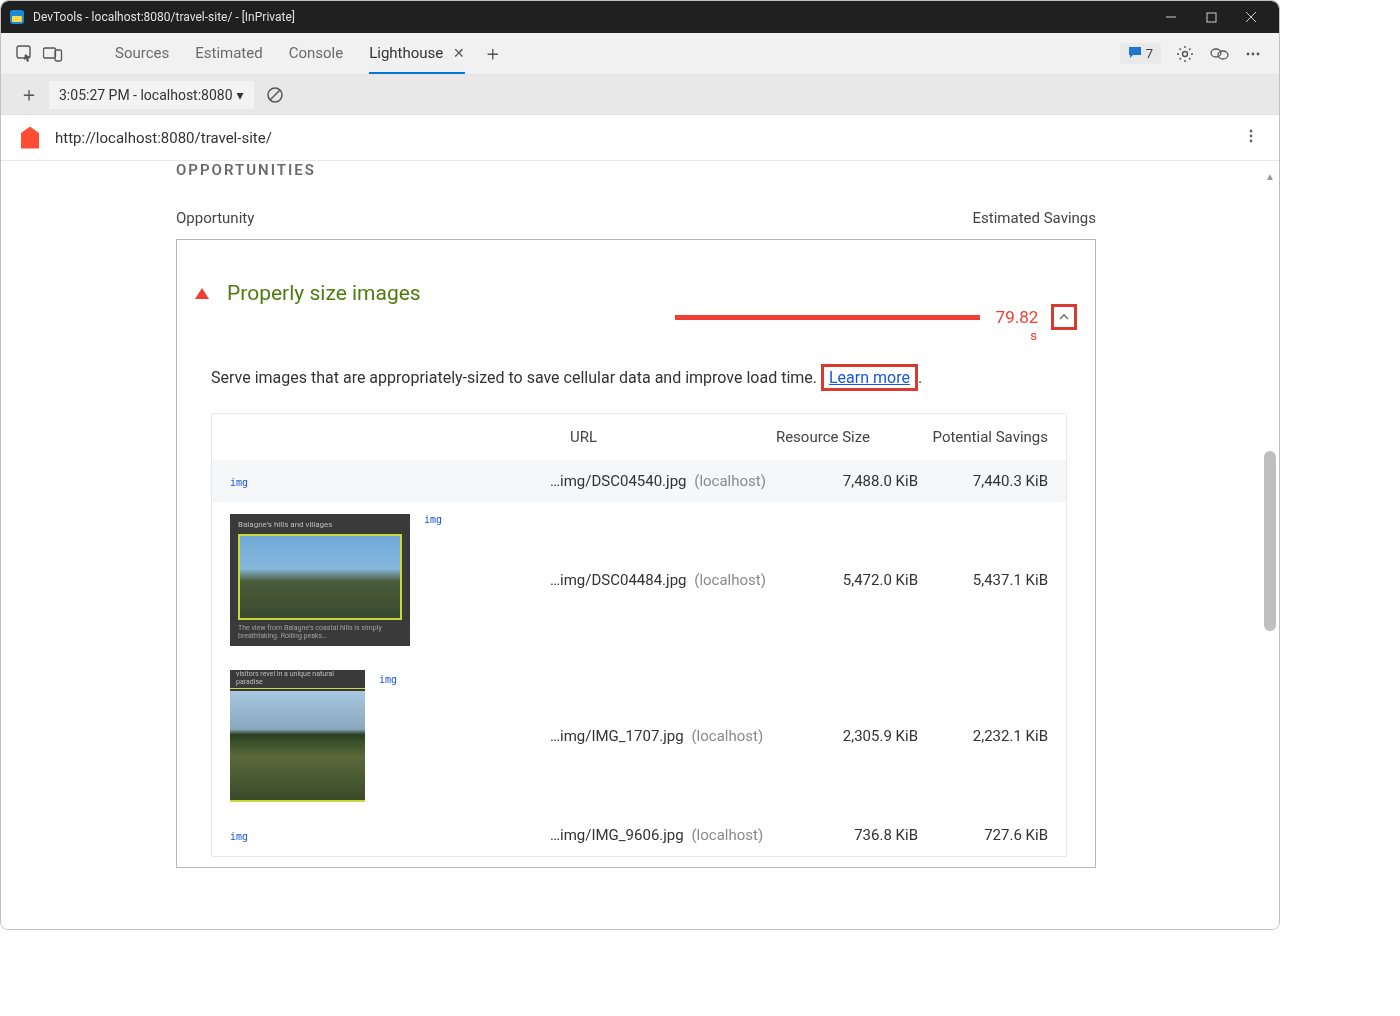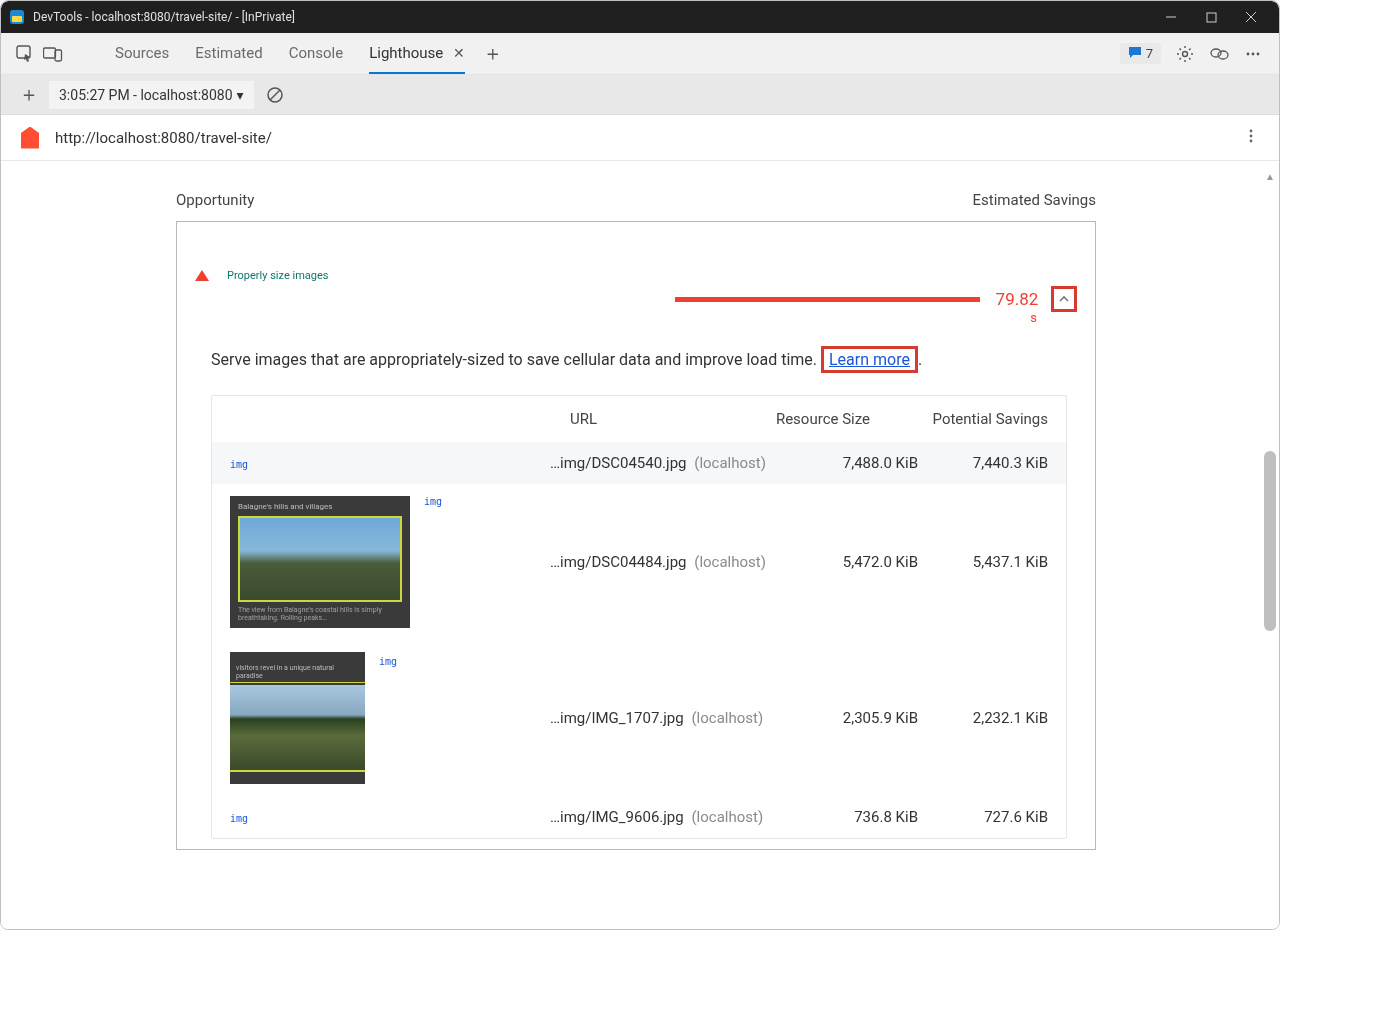--- a/index.html
+++ b/index.html
@@ -117,21 +117,21 @@
   padding: 16px 18px;
   cursor: pointer;
 }
 .triangle {
   width: 0; height: 0;
   border-left: 7px solid transparent;
   border-right: 7px solid transparent;
   border-bottom: 11px solid #ef3f33;
   margin-right: 18px;
 }
-.audit-title { font-size: 11px; color: #0f766e; }
+.audit-title { font-size: 21px; color: #4d7c0f; }
 .savings-bar {
   flex:1;
   display:flex; align-items:center; justify-content:flex-end;
   margin-left: 40px;
   margin-top: 48px;
 }
 .red-bar { width: 305px; height: 5px; background: #ef3f33; margin-right: 16px; }
 .savings-val { color: #ef3f33; font-size: 17px; }
 .savings-unit { color: #ef3f33; font-size: 13px; position:relative; top:18px; margin-left:-8px; margin-right:6px;}
 .expand-btn {
@@ -190,21 +190,21 @@
 .thumb .pic {
   flex:1;
   border: 2px solid #c9d83a;
   background: linear-gradient(to bottom, #6fa8d8 0%, #87b8db 40%, #4a5c3a 55%, #3a4a2f 100%);
 }
 .thumb .cap2 { color: #a0a0a0; font-size: 7px; line-height:8px; margin-top:4px; }
 .thumb2 {
   width: 135px; height: 132px;
   background: #3a3a3a;
   position: relative;
-  padding: 12px 0;
+  padding: 0 0;
   display:flex; flex-direction:column;
 }
 .thumb2 .cap1 { color: #bdbdbd; font-size:7px; padding:0 6px; border-bottom:1px solid #c9d83a; padding-bottom:2px; margin-bottom:2px;}
 .thumb2 .pic {
   flex:1;
   background: linear-gradient(to bottom, #a8c8e0 0%, #88a8c0 35%, #2a4020 40%, #5a6a3a 60%, #3a4a2a 100%);
   border-bottom: 2px solid #c9d83a;
 }
 .scrollbar {
   position: absolute;
@@ -330,20 +330,21 @@
     <svg width="16" height="16" viewBox="0 0 16 16">
         <circle cx="8" cy="3" r="1.4" fill="#666"></circle>
         <circle cx="8" cy="8" r="1.4" fill="#666"></circle>
         <circle cx="8" cy="13" r="1.4" fill="#666"></circle>
       </svg>
   </span>
 </div>
 
 <div class="content-wrap">
   <div class="report">
+    <div class="section-title">OPPORTUNITIES</div>
     <div class="row-headers">
       <span class="h-left">Opportunity</span>
       <span>Estimated Savings</span>
     </div>
 
     <div class="audit-box">
       <div class="audit-header">
         <span class="triangle"></span>
         <span class="audit-title">Properly size images</span>
         <div class="savings-bar">

